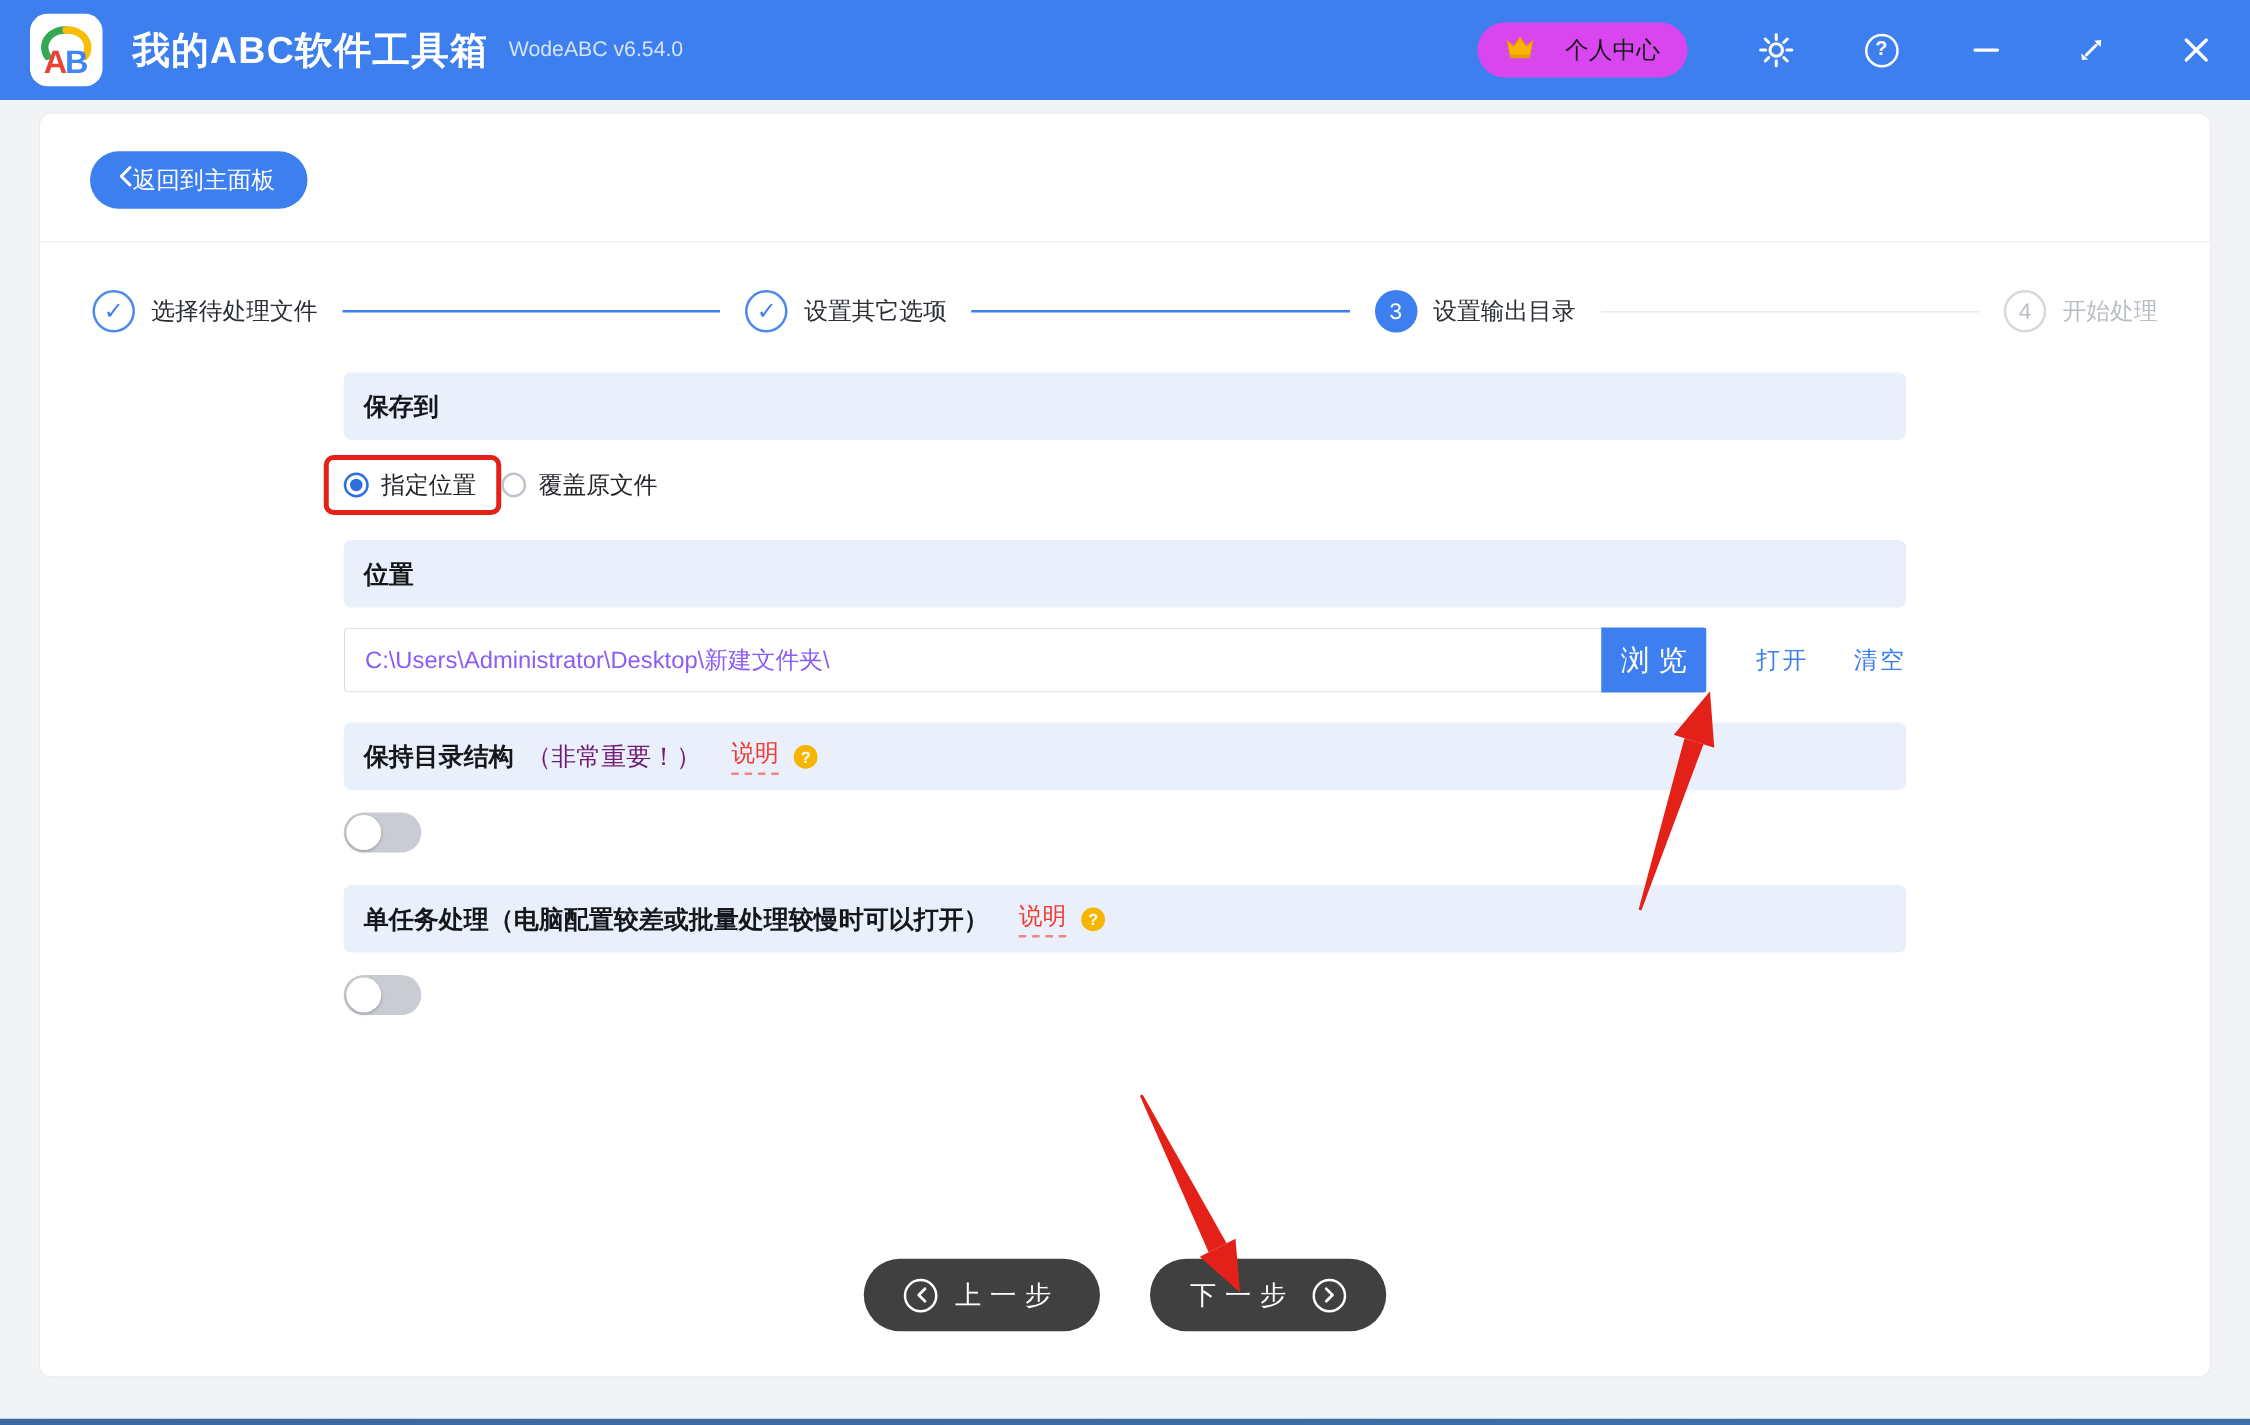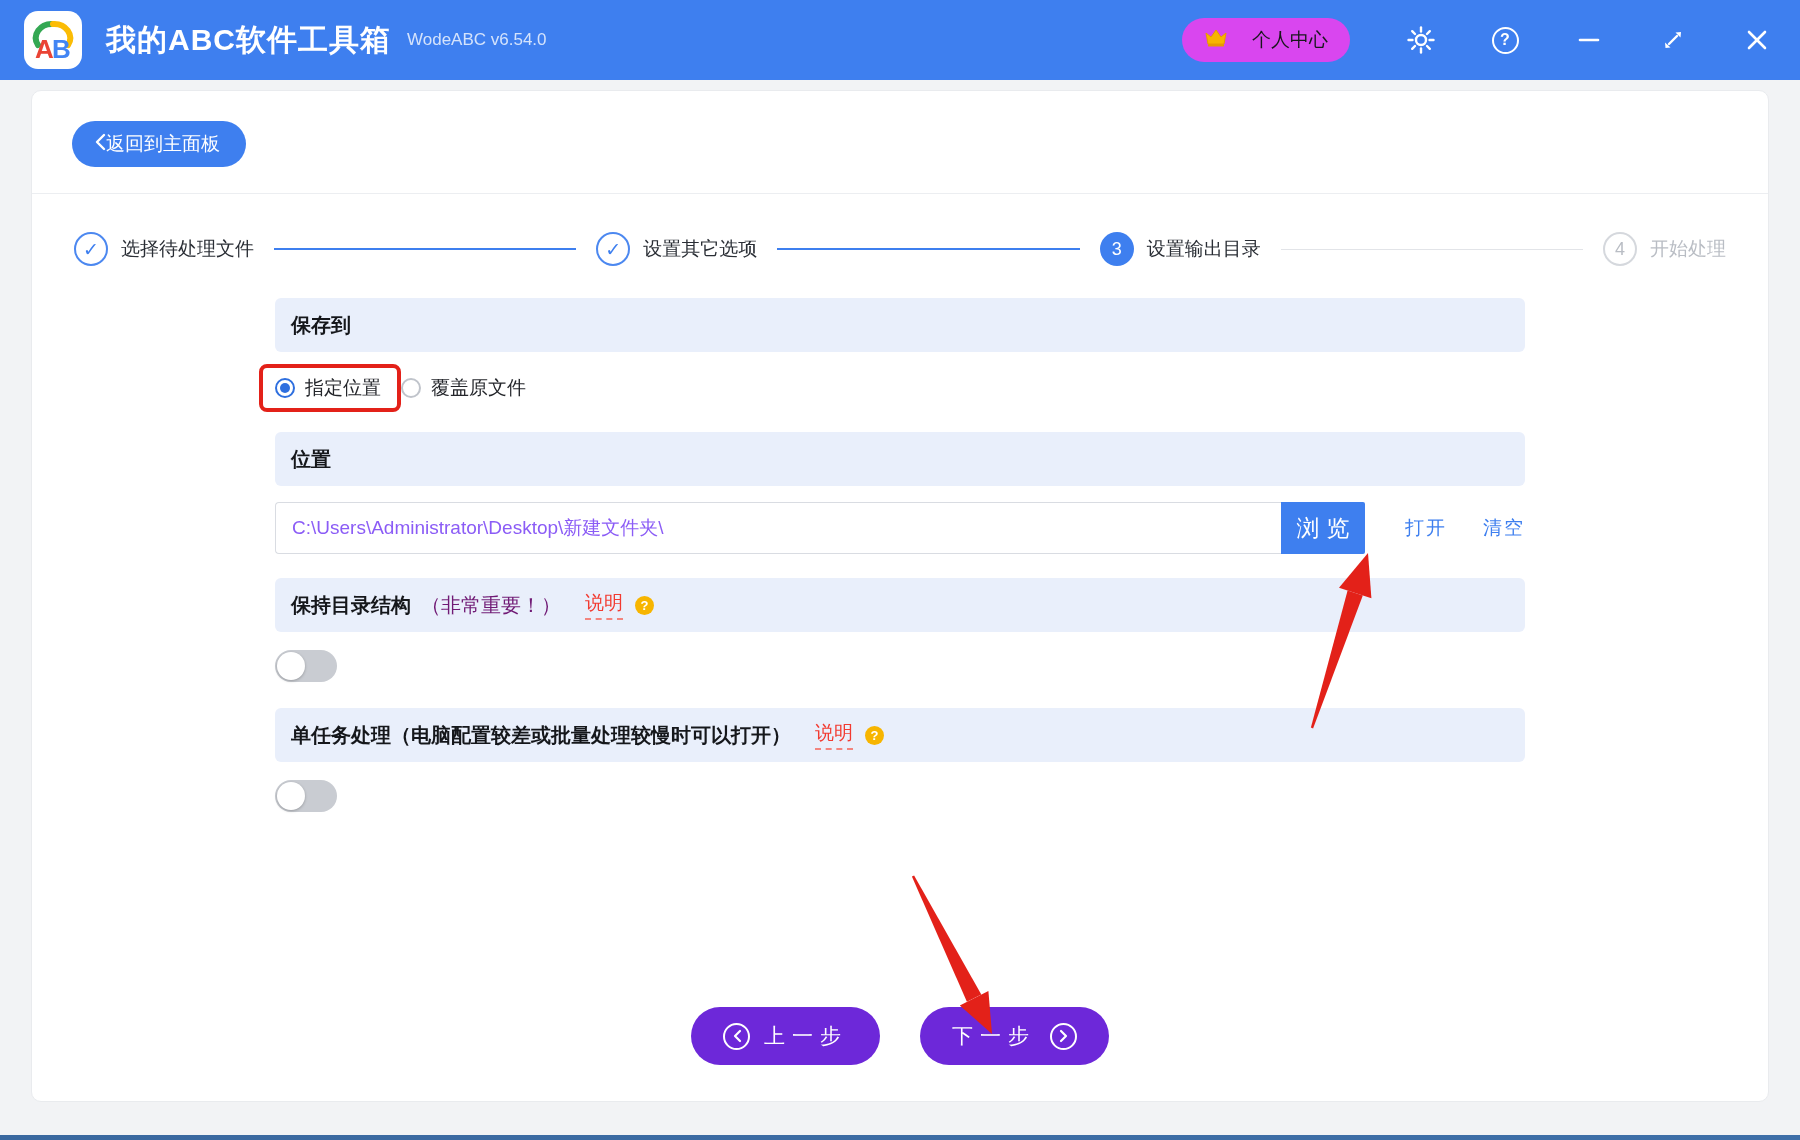--- a/index.html
+++ b/index.html
@@ -116,21 +116,21 @@
   .toggle{ width:62px; height:32px; border-radius:16px; background:#c9ccd2; position:relative;
            margin:18px 0 26px; cursor:pointer; }
   .toggle::after{
     content:""; position:absolute; left:2px; top:2px; width:28px; height:28px; border-radius:50%;
     background:#fff; box-shadow:0 1px 3px rgba(0,0,0,.25);
   }
 
   
   .footer{ margin-top:auto; padding-bottom:36px; display:flex; justify-content:center; gap:40px; }
   .pill-btn{
-    height:58px; min-width:182px; padding:0 32px; border-radius:29px; background:#6d28d9; color:#fff;
+    height:58px; min-width:182px; padding:0 32px; border-radius:29px; background:#404040; color:#fff;
     font-size:21px; display:flex; align-items:center; justify-content:center; gap:14px;
     letter-spacing:7px; cursor:pointer;
   }
   .circle-ico{ width:27px; height:27px; border:2px solid #fff; border-radius:50%;
                display:flex; align-items:center; justify-content:center; flex:none; }
 
   
   .annotations{ position:absolute; inset:0; width:1800px; height:1140px; z-index:40; pointer-events:none; }
 </style>
 </head>

